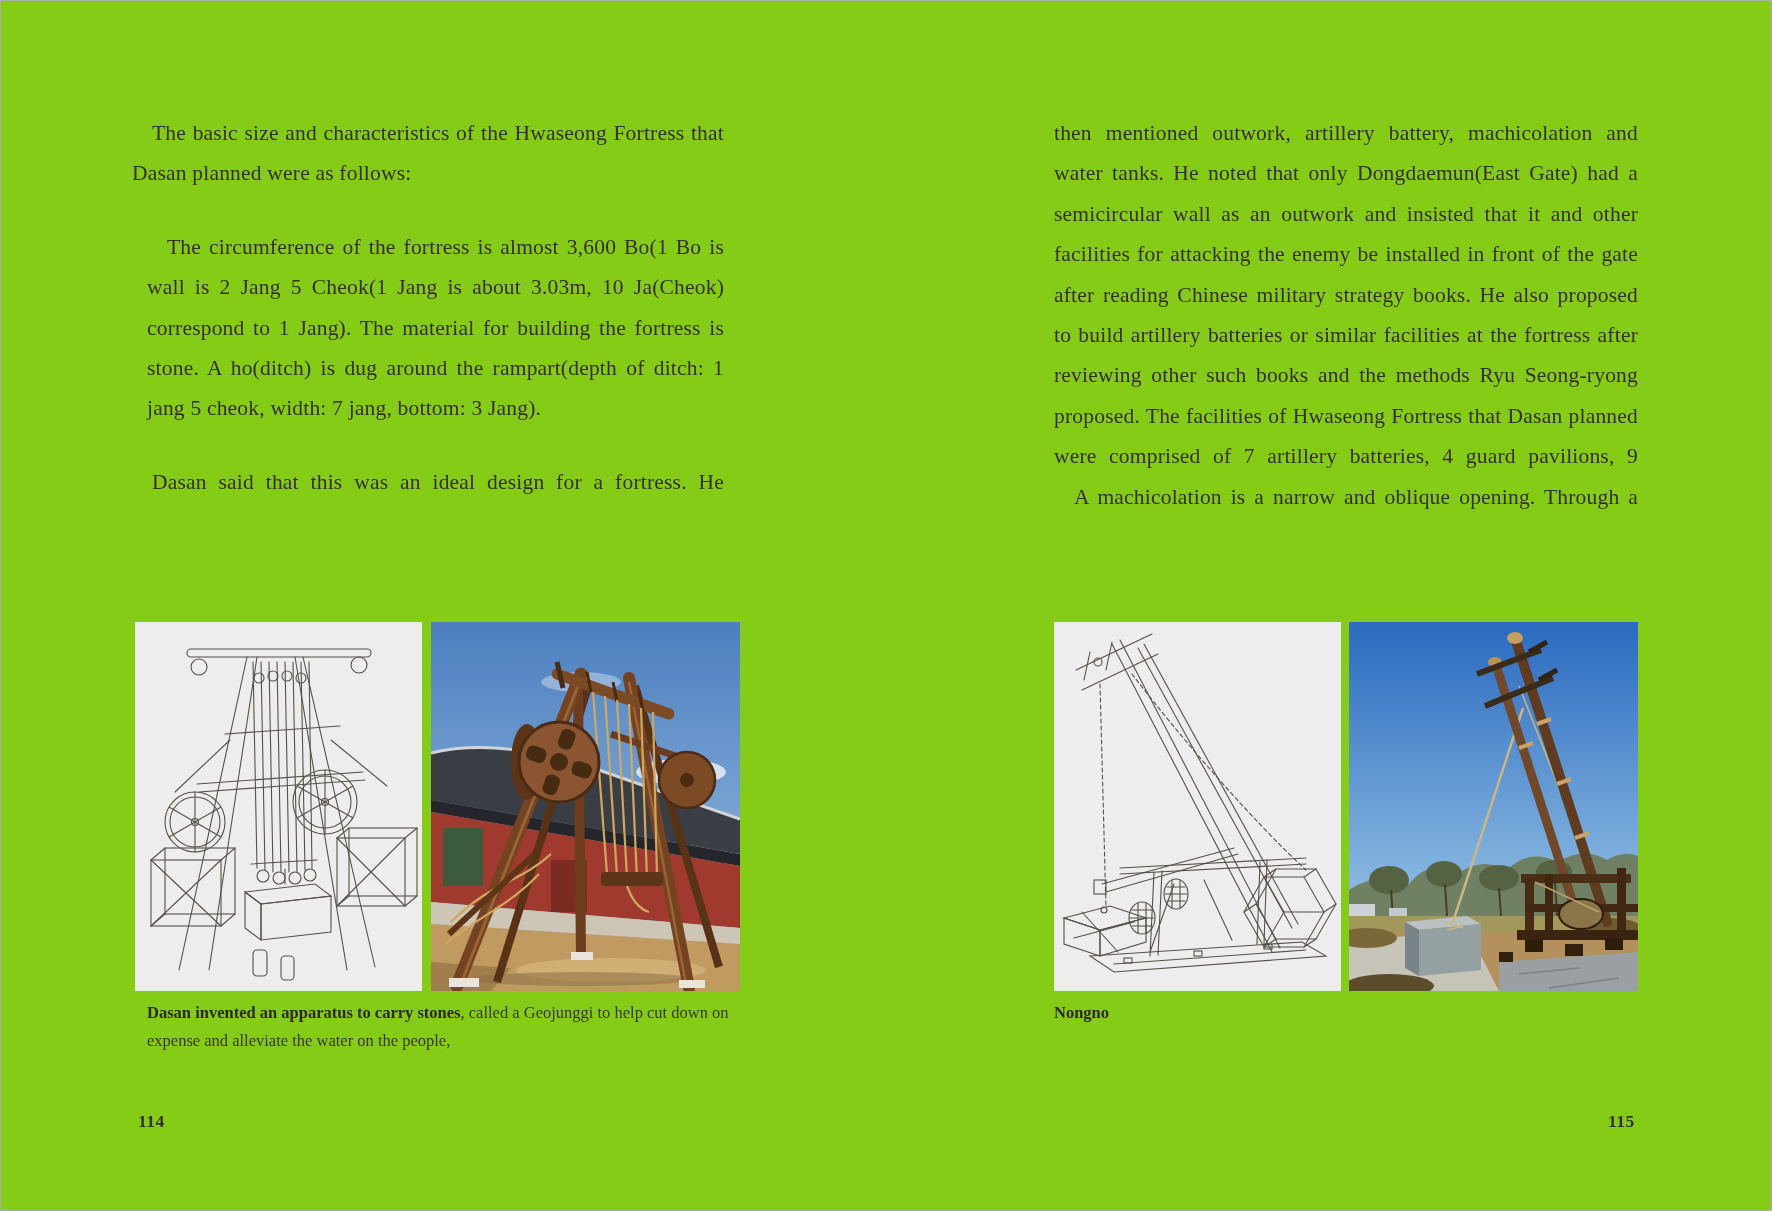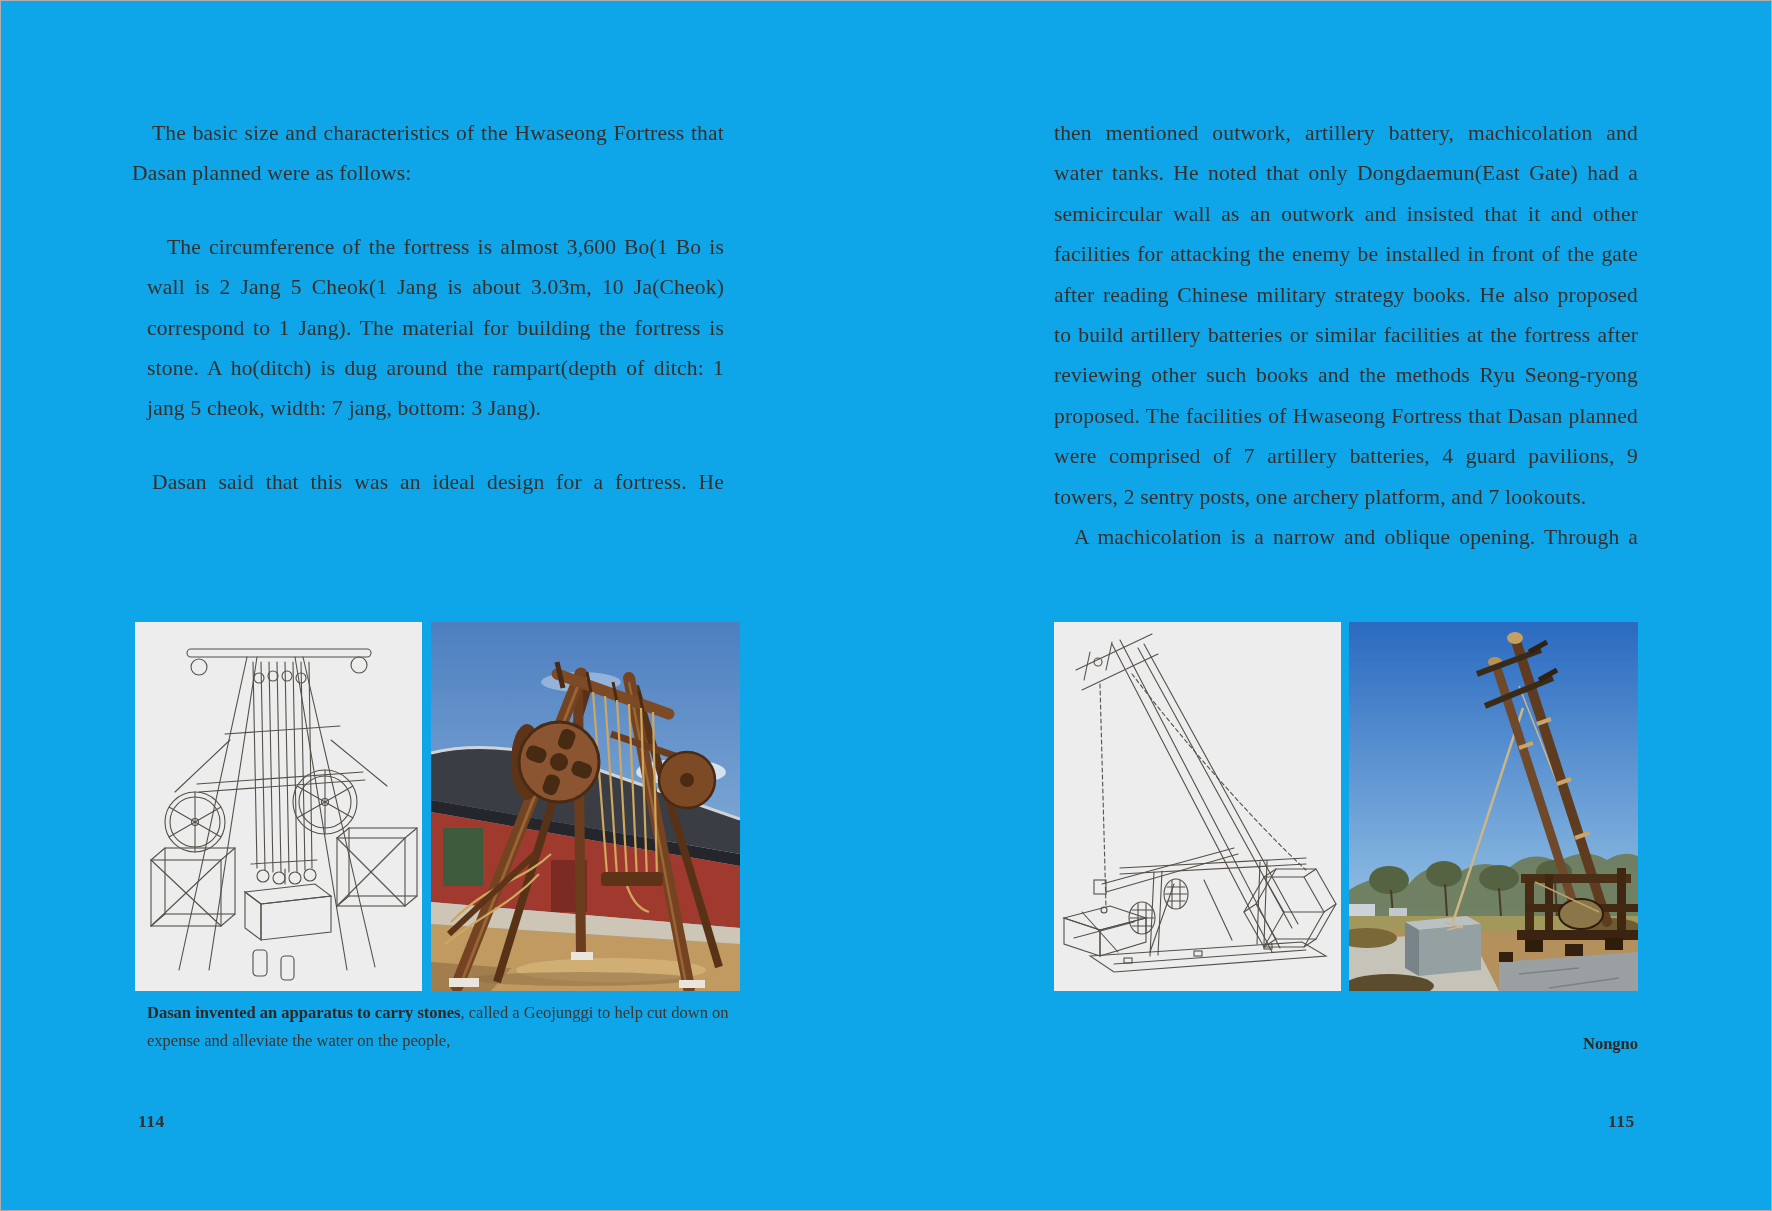--- a/index.html
+++ b/index.html
@@ -1,19 +1,19 @@
 <!DOCTYPE html>
 <html><head>
 <meta charset="utf-8">
 <style>
   html,body{margin:0;padding:0;background:#e8e8e8;}
   .sheet{
     position:relative;
     width:1772px;height:1211px;
-    background:#0ea5e9;
+    background:#84cc16;
     border:1px solid #aeaeae;
     box-sizing:border-box;
     font-family:"Liberation Serif","DejaVu Serif",serif;
     color:#372f2b;
     overflow:hidden;
   }
   
   .body-text{position:absolute;}
   .lp-text{left:131px;top:112px;width:592px;}
   .rp-text{left:1053px;top:112px;width:584px;}
@@ -36,21 +36,21 @@
   .lp-figs .fig-a{left:0;width:287px;}
   .lp-figs .fig-b{left:296px;width:309px;}
   .rp-figs .fig-a{left:0;width:287px;}
   .rp-figs .fig-b{left:295px;width:289px;}
   
   .caption{
     position:absolute;top:998px;
     font-size:16.5px;line-height:27.5px;color:#3c3632;
   }
   .lp-cap{left:146px;width:585px;text-align:left;}
-  .rp-cap{left:1053px;width:584px;text-align:right;margin-top:31px;}
+  .rp-cap{left:1053px;width:584px;text-align:left;}
   .cap-bold{font-weight:bold;color:#2e2824;}
   
   .page-number{
     position:absolute;top:1110px;
     font-size:17.5px;font-weight:600;color:#372f2b;letter-spacing:0.5px;
   }
   .pn-left{left:137px;}
   .pn-right{left:1607px;}
 </style>
 </head>
@@ -255,21 +255,20 @@
     <div class="body-text rp-text">
         <div class="bline j">then mentioned outwork, artillery battery, machicolation and</div>
         <div class="bline j">water tanks. He noted that only Dongdaemun(East Gate) had a</div>
         <div class="bline j">semicircular wall as an outwork and insisted that it and other</div>
         <div class="bline j">facilities for attacking the enemy be installed in front of the gate</div>
         <div class="bline j">after reading Chinese military strategy books. He also proposed</div>
         <div class="bline j">to build artillery batteries or similar facilities at the fortress after</div>
         <div class="bline j">reviewing other such books and the methods Ryu Seong-ryong had</div>
         <div class="bline j">proposed. The facilities of Hwaseong Fortress that Dasan planned</div>
         <div class="bline j">were comprised of 7 artillery batteries, 4 guard pavilions, 9 flaning</div>
-        <div class="bline">towers, 2 sentry posts, one archery platform, and 7 lookouts.</div>
         <div class="bline ind j">A machicolation is a narrow and oblique opening. Through a</div>
       </div>
 
     <div class="figs rp-figs">
 
       <div class="fig fig-a">
         <svg width="287" height="369" viewBox="0 0 287 369" xmlns="http://www.w3.org/2000/svg">
           <rect width="287" height="369" fill="#ededed"></rect>
           <g stroke="#555049" stroke-width="1.1" fill="none" stroke-linecap="round">
 

